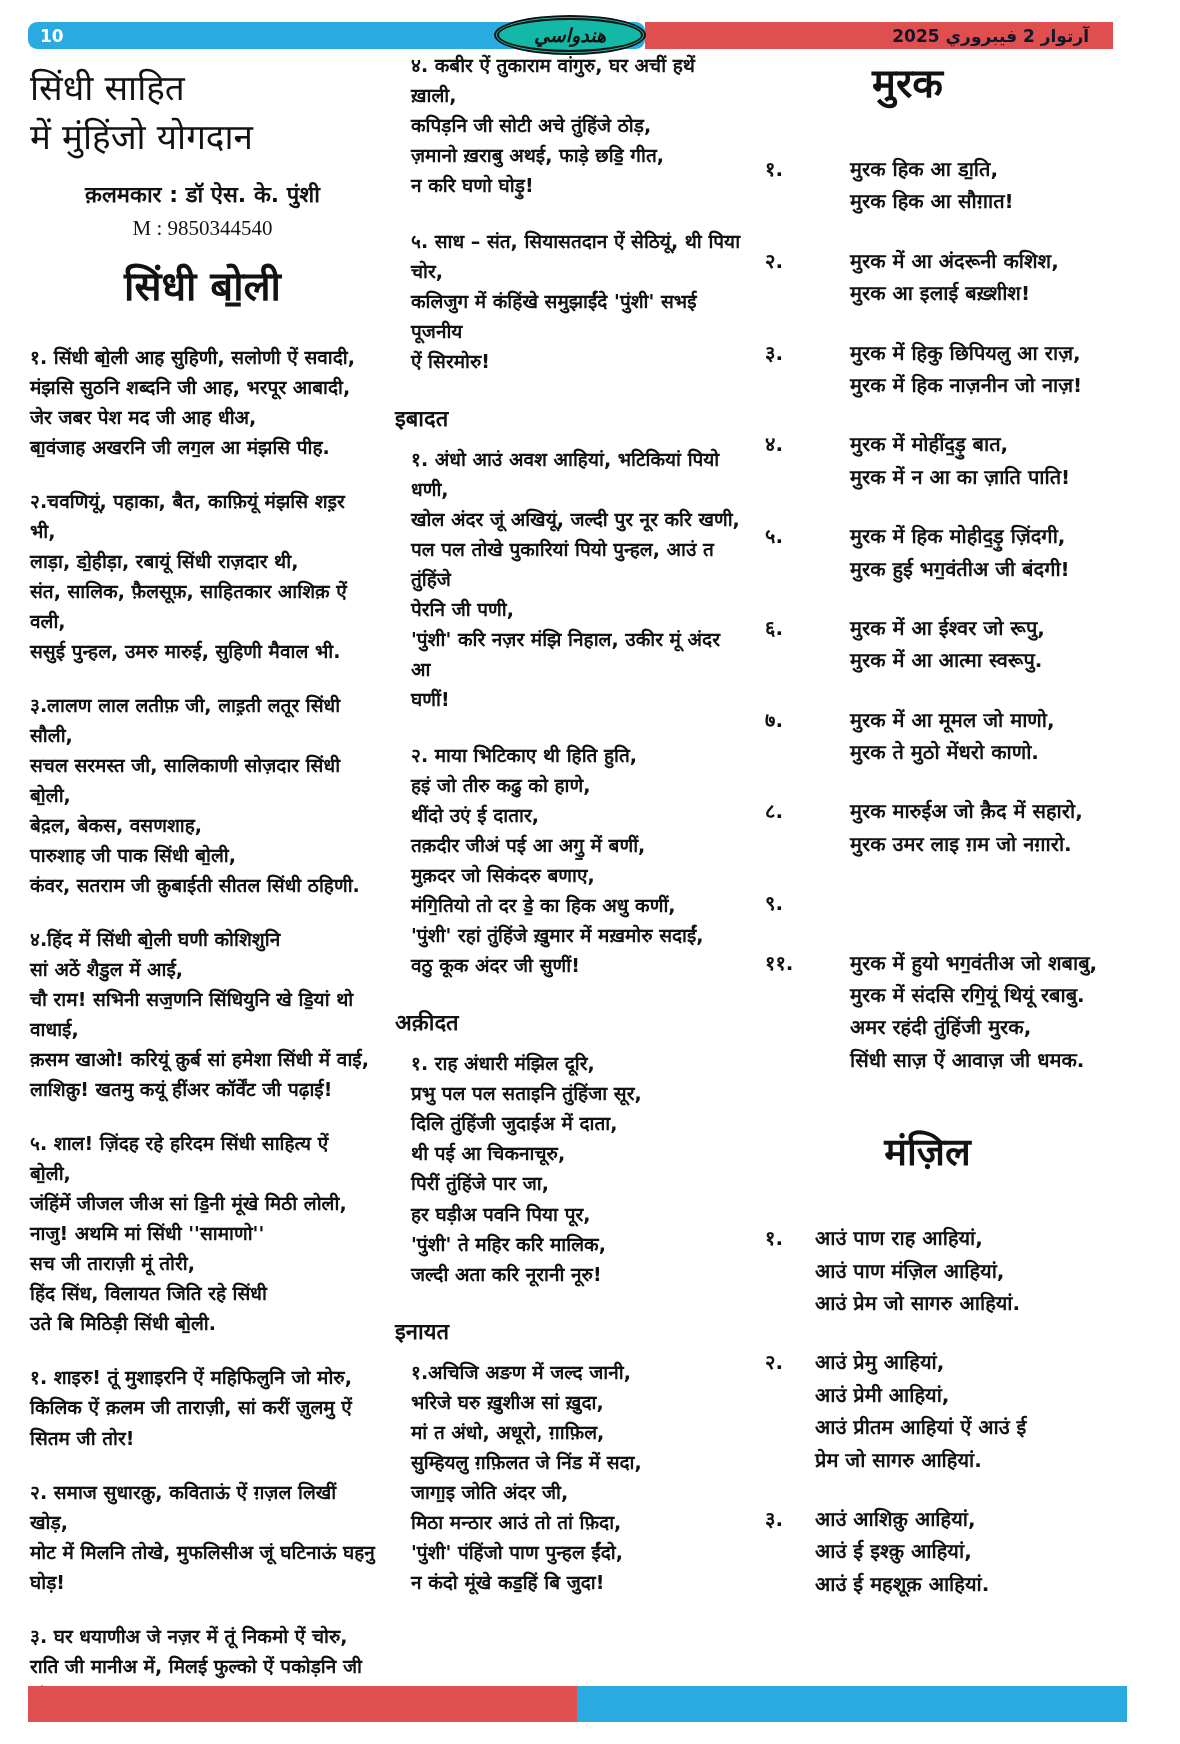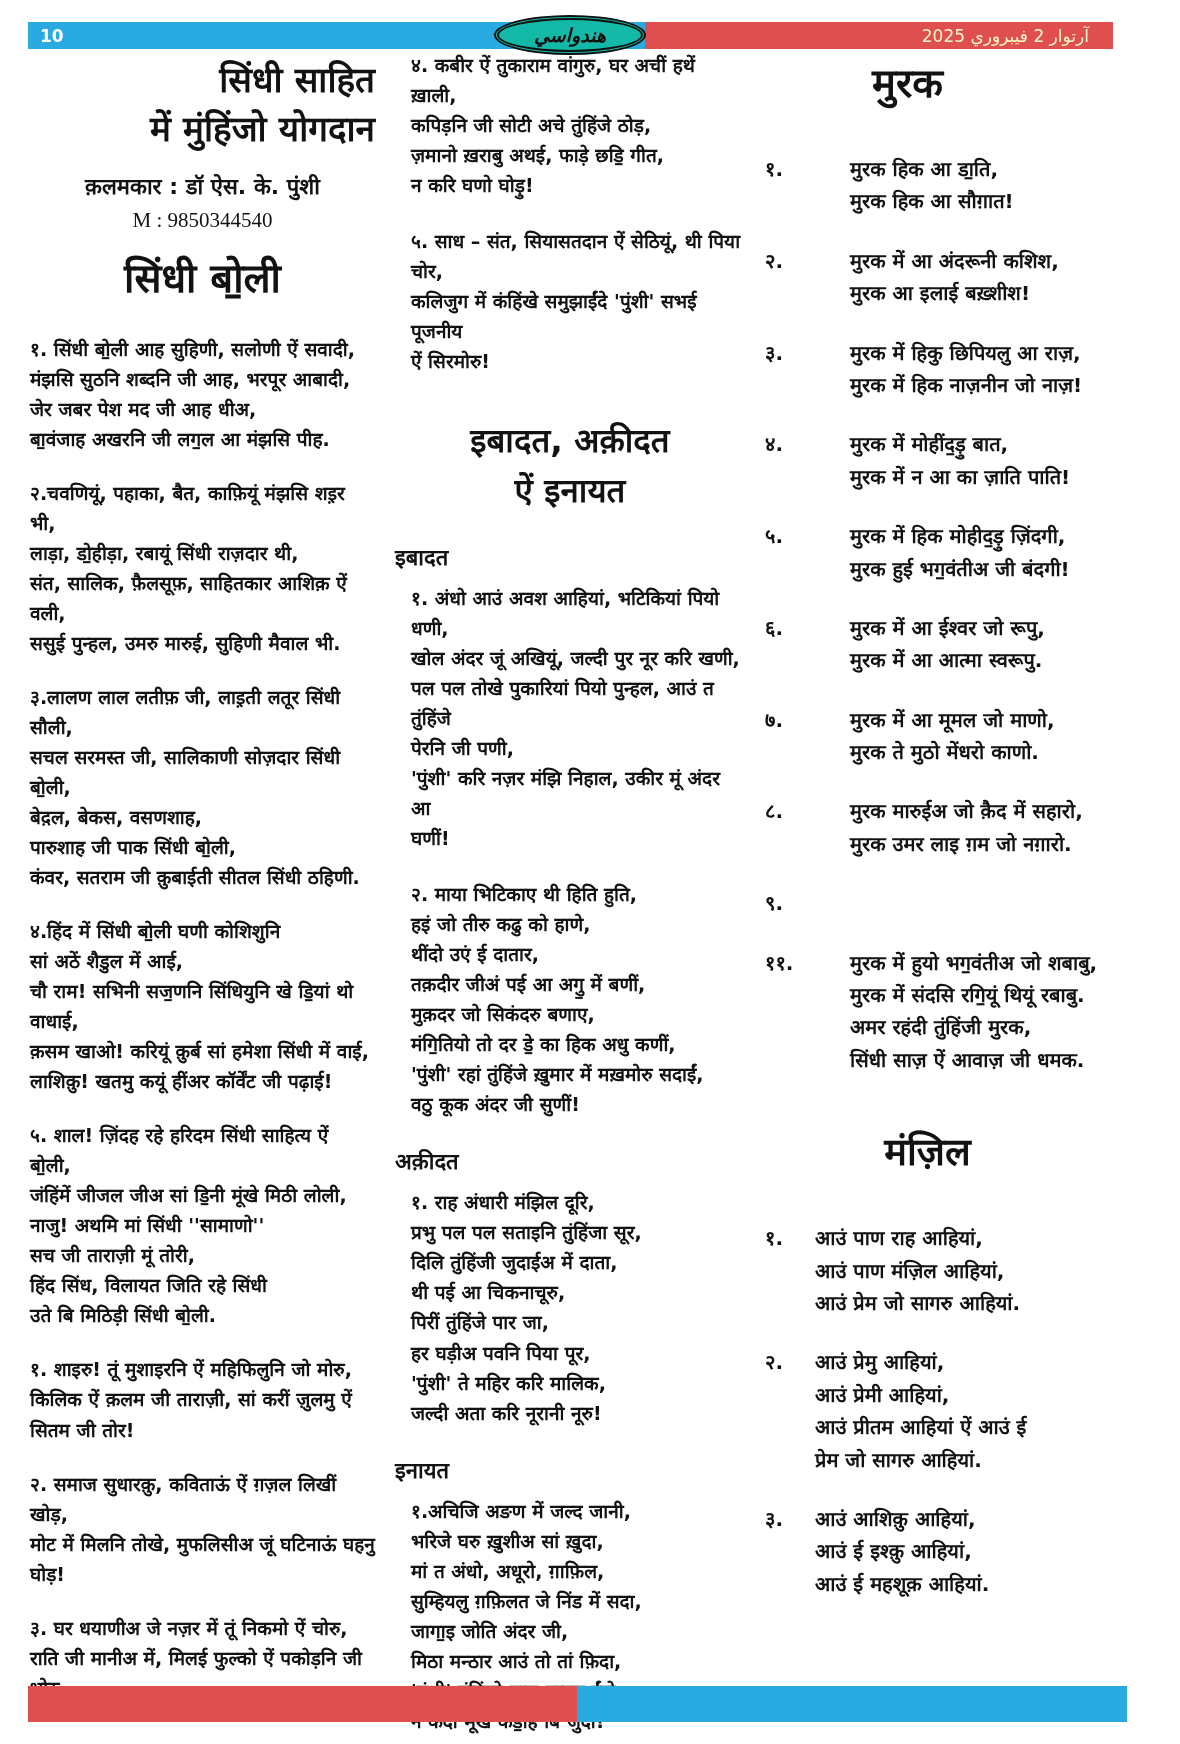--- a/index.html
+++ b/index.html
@@ -1,34 +1,34 @@
 <!DOCTYPE html>
 <html><head>
 <meta charset="utf-8">
 <style>
   html,body{margin:0;padding:0;background:#ffffff;}
   .page{position:relative;width:1180px;height:1744px;background:#fff;overflow:hidden;
         font-family:"DejaVu Sans","Liberation Sans",sans-serif;color:#121212;}
   
   .topbar{position:absolute;top:22px;left:28px;width:1085px;height:27px;display:flex;}
-  .topbar-blue{width:617px;background:#29abe2;display:flex;align-items:center;padding-left:12px;box-sizing:border-box;}
+  .topbar-blue{width:617px;background:#29abe2;display:flex;align-items:center;padding-left:12px;box-sizing:border-box;border-radius:9px;}
   .pageno{color:#fff;font-weight:bold;font-size:17px;}
   .topbar-red{flex:1;background:#e04f4f;display:flex;align-items:center;justify-content:flex-end;padding-right:24px;box-sizing:border-box;}
-  .date{color:#fef9c3;font-weight:normal;font-size:17px;direction:rtl;}
+  .date{color:#0f172a;font-weight:bold;font-size:17px;direction:rtl;}
   .logo{position:absolute;left:466px;top:-7px;width:152px;height:40px;background:#14b8a6;
         border:5px double #111;border-radius:50%;display:flex;align-items:center;justify-content:center;box-sizing:border-box;}
   .logo span{font-weight:bold;font-size:19px;font-style:italic;color:#111;}
   
   .content{position:absolute;top:50px;left:30px;width:1120px;display:flex;gap:20px;}
   .col-left{width:345px;}
   .col-mid{width:350px;}
   .col-right{width:385px;}
   .pre{white-space:pre-line;}
   .verse{margin:0 0 24px 0;font-size:19px;line-height:1.58;font-weight:bold;}
-  .title{margin:6px 0 16px 0;font-size:35px;line-height:1.4;text-align:right;font-weight:bold;}
+  .title{margin:14px 0 16px 0;font-size:35px;line-height:1.4;text-align:left;font-weight:normal;}
   .byline{text-align:center;font-size:22px;font-weight:bold;margin:0 0 8px 0;}
   .phone{text-align:center;font-family:"Liberation Serif","DejaVu Serif",serif;font-size:21px;margin:0 0 16px 0;}
   .sec-heading{font-size:40px;text-align:center;margin:16px 0 30px 0;font-weight:bold;}
   .sec-heading.shairu{font-size:38px;margin:40px 0 44px 0;}
   .mid-heading{font-size:33px;text-align:center;line-height:1.5;margin:40px 0 26px 0;font-weight:bold;}
   .sub-label{font-size:22px;font-weight:bold;margin:16px 0 12px 0;}
   .col-mid .verse{margin-bottom:26px;margin-left:16px;}
   
   .murak-heading{font-size:40px;text-align:center;font-weight:bold;margin:4px 0 44px 0;padding-right:100px;}
   .manzil-heading{font-size:38px;text-align:center;font-weight:bold;margin:48px 0 46px 0;padding-right:60px;}
@@ -105,22 +105,20 @@
 
     <div class="col-mid">
       <p class="verse pre">४. कबीर ऐं तुकाराम वांगुरु, घर अचीं हथें ख़ाली,
 कपिड़नि जी सोटी अचे तुंहिंजे ठोड़,
 ज़मानो ख़राबु अथई, फाड़े छडि॒ गीत,
 न करि घणो घोड़ु!</p>
       <p class="verse pre">५. साध – संत, सियासतदान ऐं सेठियूं, थी पिया चोर,
 कलिजुग में कंहिंखे समुझाईंदे 'पुंशी' सभई पूजनीय
 ऐं सिरमोरु!</p>
 
-      <div class="mid-heading pre">इबादत, अक़ीदत
-ऐं इनायत</div>
 
       <div class="sub-label">इबादत</div>
       <p class="verse pre">१. अंधो आउं अवश आहियां, भटिकियां पियो धणी,
 खोल अंदर जूं अखियूं, जल्दी पुर नूर करि खणी,
 पल पल तोखे पुकारियां पियो पुन्हल, आउं त तुंहिंजे
 पेरनि जी पणी,
 'पुंशी' करि नज़र मंझि निहाल, उकीर मूं अंदर आ
 घणीं!</p>
       <p class="verse pre">२. माया भिटिकाए थी हिति हुति,
 हइं जो तीरु कढु को हाणे,

